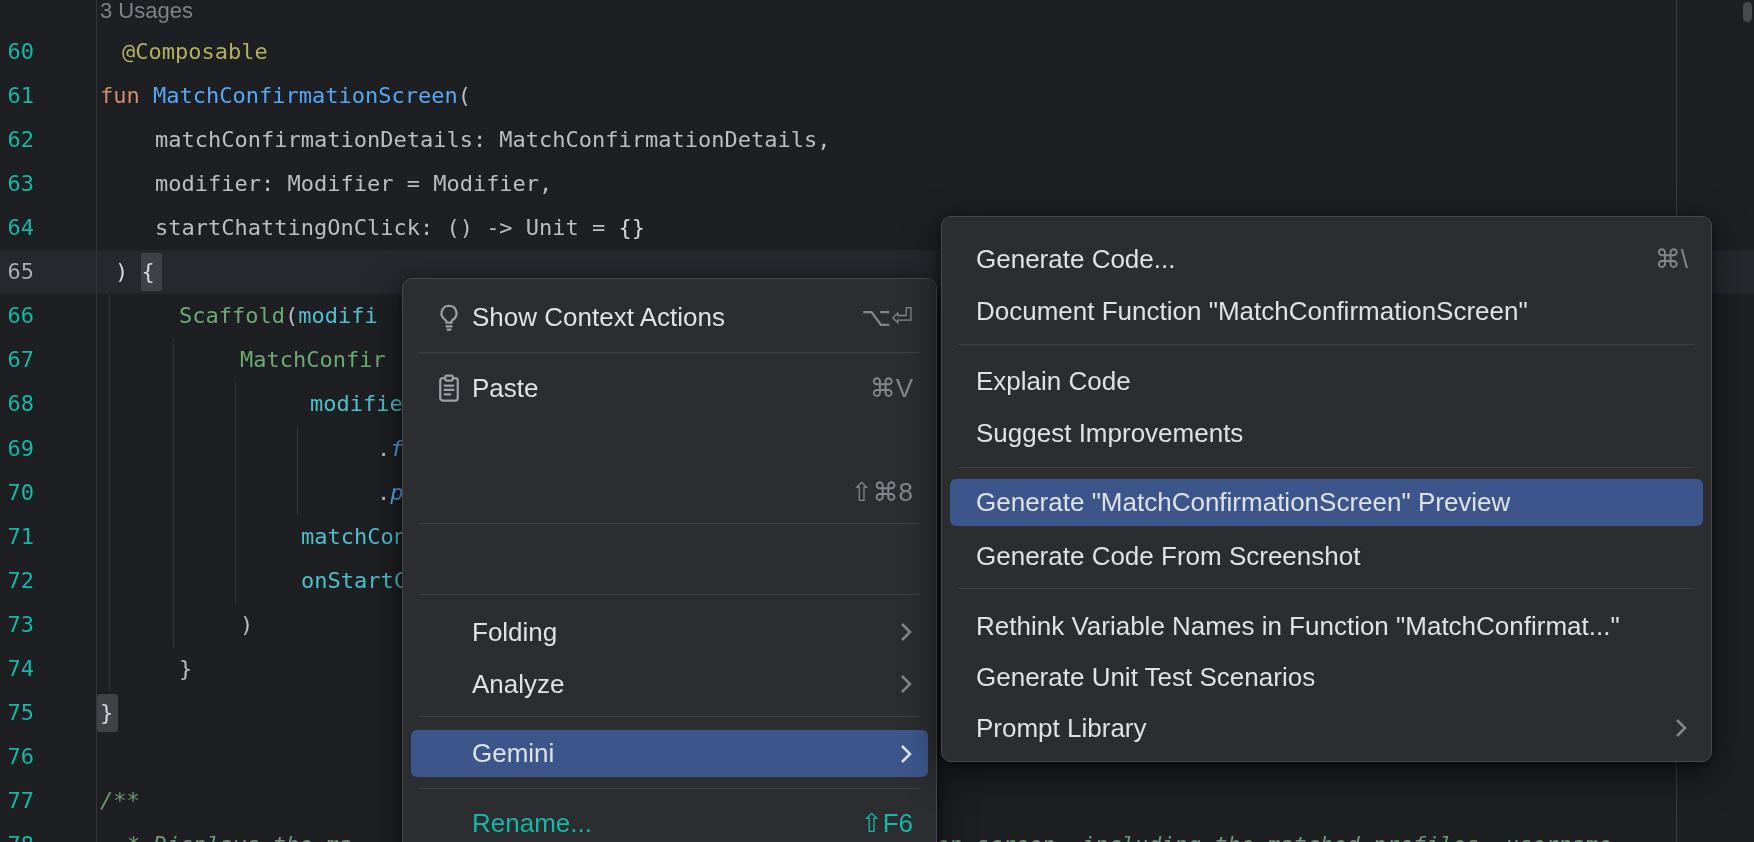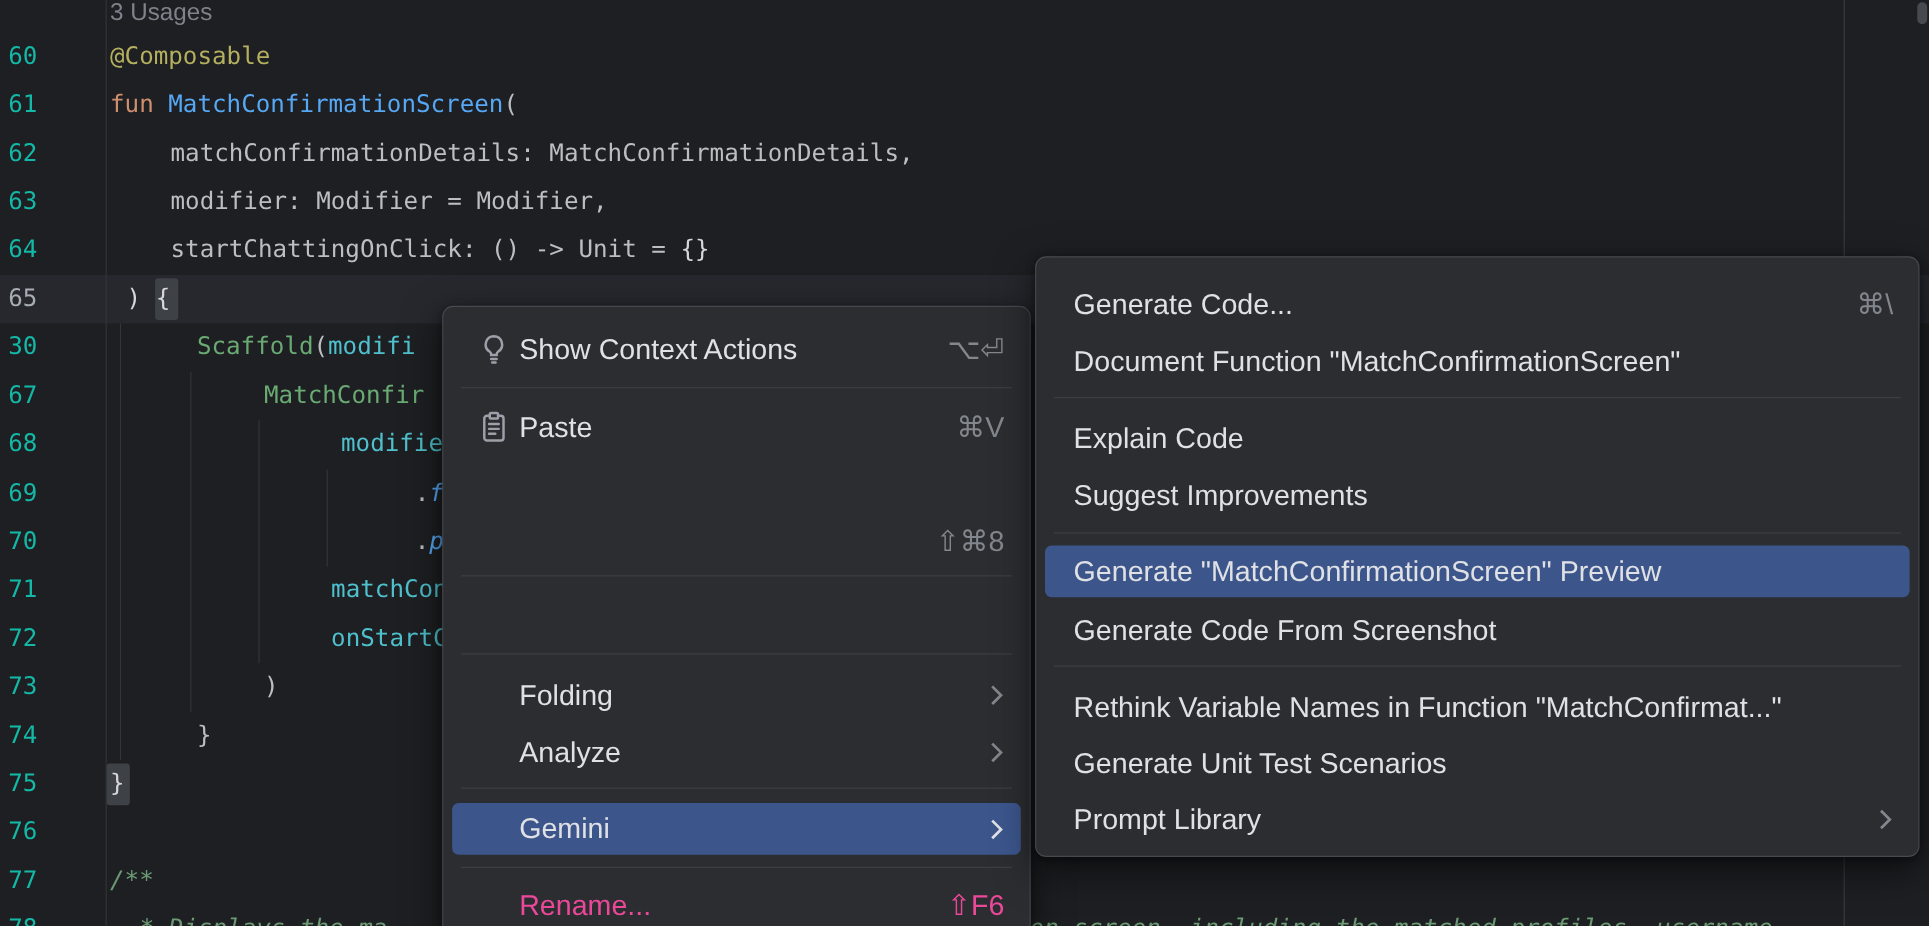--- a/index.html
+++ b/index.html
@@ -26,39 +26,39 @@
   .cline,.gnum{
     position:absolute;height:44px;line-height:44px;white-space:pre;
     font-family:"DejaVu Sans Mono","Liberation Mono",monospace;
     font-size:22px;color:#bcbec4;
   }
   .gnum{left:0;width:34px;text-align:right;color:#14b8a6;}
   .gnum.active{color:#a8acb3;}
   .hintline{font-family:"Liberation Sans",sans-serif;font-size:22px;color:#7d828b;}
   .tk-plain{color:#bcbec4;}
   .tk-kw{color:#cf8e6d;}
-  .tk-ann{color:#b4b05f;}
+  .tk-ann{color:#b4b05f;margin-left:22px;}
   .tk-fn{color:#56a8f5;}
   .tk-call{color:#6aab73;}
   .tk-narg{color:#4fc0cd;}
   .tk-ext{color:#56a8f5;font-style:italic;}
   .tk-cmt{color:#6b9a74;font-style:italic;}
   .tk-bright{color:#d5d7db;}
 
   
   .menu{
     position:absolute;background:#2b2d30;border:1px solid #47494f;border-radius:10px;
     box-shadow:0 12px 36px rgba(0,0,0,.55), 0 2px 8px rgba(0,0,0,.4);
     font-size:26px;color:#dfe1e5;
   }
   .menu1{left:402px;top:278px;width:533px;height:600px;}
-  .menu2{left:941px;top:233px;width:769px;height:544px;padding-left:33px;}
+  .menu2{left:941px;top:216px;width:769px;height:544px;}
   .mrow{position:absolute;left:8px;right:8px;height:44px;display:flex;align-items:center;border-radius:6px;}
   .mrow.sel{background:#3c568c;}
-  .mrow.disabled .mlabel,.mrow.disabled .mshort{color:#ec4899;}
+  .mrow.disabled .mlabel,.mrow.disabled .mshort{color:#14b8a6;}
   .micon{position:absolute;left:23px;top:7px;width:30px;height:30px;}
   .micon svg{width:30px;height:30px;display:block;}
   .m1 .mlabel{margin-left:61px;}
   .m2 .mlabel{margin-left:26px;}
   .mlabel{white-space:nowrap;}
   .mshort{margin-left:auto;padding-right:15px;color:#82868d;white-space:nowrap;}
   .chev{margin-left:auto;margin-right:16px;width:12px;height:20px;}
   .chev svg{width:12px;height:20px;display:block;stroke:#82868d;stroke-width:2.5;fill:none;}
   .sel .chev svg{stroke:#dfe1e5;}
   .msep{position:absolute;left:16px;right:16px;height:1px;background:#3f4145;}
@@ -77,21 +77,21 @@
   <div class="brace-box bb1"></div>
   <div class="brace-box bb2"></div>
   <div class="scroll-thumb"></div>
 
   <div class="gnum" style="top:30px">60</div>
   <div class="gnum" style="top:74px">61</div>
   <div class="gnum" style="top:118px">62</div>
   <div class="gnum" style="top:162px">63</div>
   <div class="gnum" style="top:206px">64</div>
   <div class="gnum active" style="top:250px">65</div>
-  <div class="gnum" style="top:294px">30</div>
+  <div class="gnum" style="top:294px">66</div>
   <div class="gnum" style="top:338px">67</div>
   <div class="gnum" style="top:382px">68</div>
   <div class="gnum" style="top:427px">69</div>
   <div class="gnum" style="top:471px">70</div>
   <div class="gnum" style="top:515px">71</div>
   <div class="gnum" style="top:559px">72</div>
   <div class="gnum" style="top:603px">73</div>
   <div class="gnum" style="top:647px">74</div>
   <div class="gnum" style="top:691px">75</div>
   <div class="gnum" style="top:735px">76</div>

